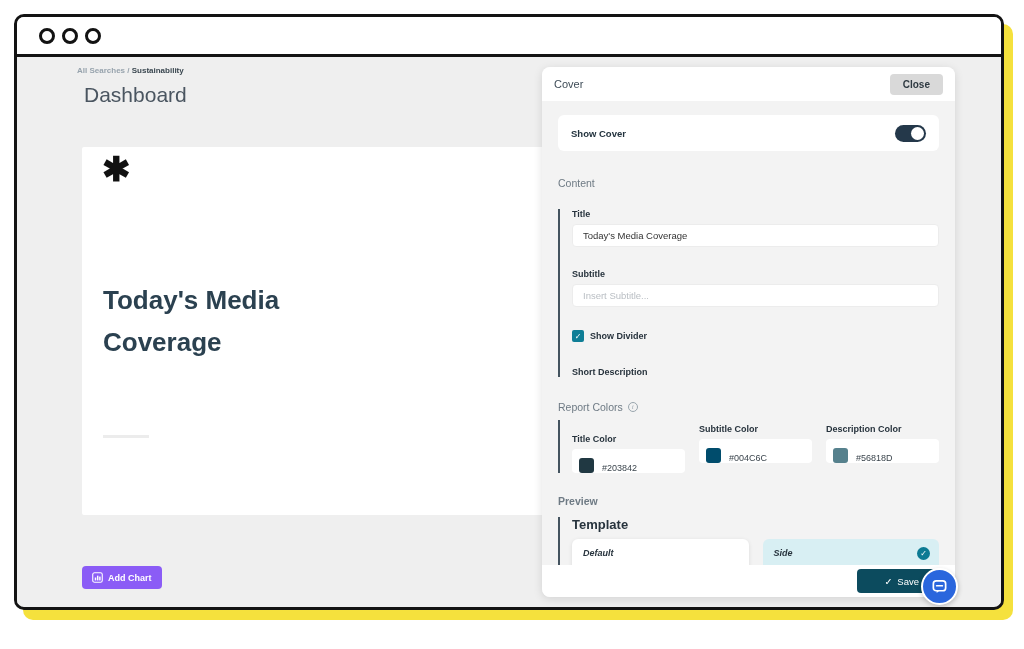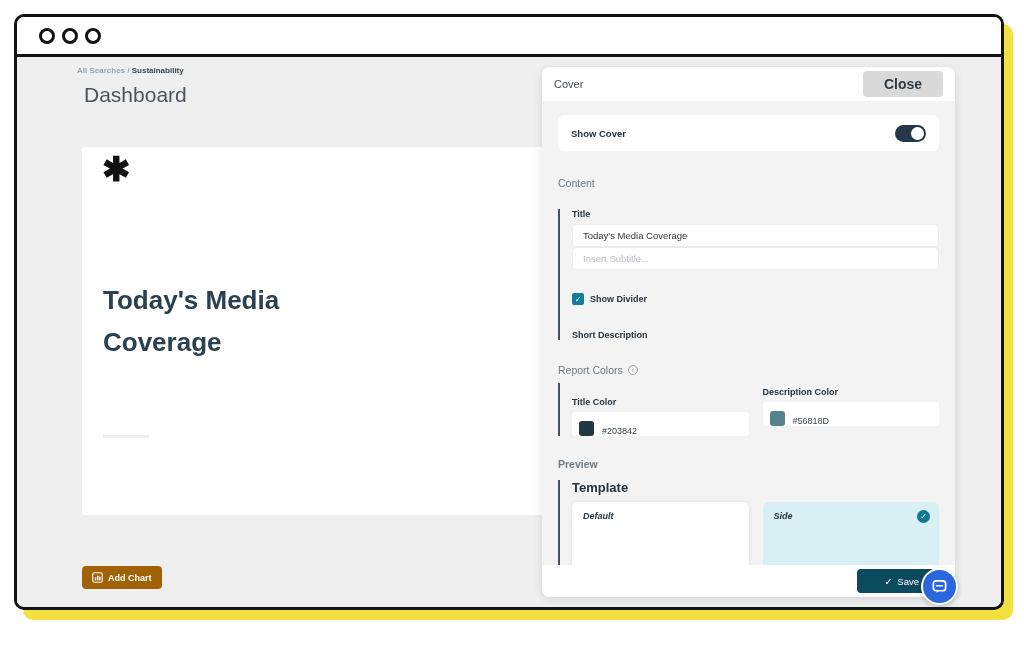--- a/index.html
+++ b/index.html
@@ -30,38 +30,38 @@
   }
   .canvas-logo { position:absolute; left:20px; top:2px; font-size:34px; font-weight:bold; color:#111; }
   .canvas-title {
     position:absolute; left:21px; top:132px; width:230px;
     font-size:26px; line-height:42px; font-weight:bold; color:#2B4150;
   }
   .canvas-divider { position:absolute; left:21px; top:288px; width:46px; height:3px; background:#ECECEC; }
 
   .add-chart-btn {
     position:absolute; left:65px; top:509px; height:23px;
-    background:#a16207; color:#fff; border:none; border-radius:4px;
+    background:#8b5cf6; color:#fff; border:none; border-radius:4px;
     font-size:9px; font-weight:bold; display:flex; align-items:center; gap:5px;
     padding:0 10px; cursor:pointer; font-family:inherit;
   }
 
   
   .panel {
     position:absolute; left:525px; top:10px; width:413px; height:530px;
     border-radius:8px; box-shadow:0 2px 10px rgba(0,0,0,0.12); background:#F3F3F3;
   }
   .panel-header {
     height:34px; background:#fff; border-radius:8px 8px 0 0;
     display:flex; align-items:center; justify-content:space-between; padding:0 12px;
   }
   .panel-title { font-size:11px; color:#3E4C57; }
   .close-btn {
-    background:#D9D9D9; border:none; border-radius:4px; padding:5px 21px;
-    font-size:14px; font-weight:bold; color:#2F3A42; cursor:pointer; font-family:inherit;
+    background:#D9D9D9; border:none; border-radius:4px; padding:5px 13px;
+    font-size:10px; font-weight:bold; color:#2F3A42; cursor:pointer; font-family:inherit;
   }
   .panel-body { position:absolute; top:34px; left:0; right:0; height:464px; overflow:hidden; padding:14px 16px; }
 
   .show-cover-card {
     background:#fff; border-radius:6px; height:36px;
     display:flex; align-items:center; justify-content:space-between; padding:0 13px;
   }
   .row-label { font-size:9.5px; font-weight:bold; color:#22323D; }
   .toggle { width:31px; height:17px; border-radius:9px; background:#24384A; position:relative; cursor:pointer; }
   .toggle .knob { position:absolute; right:2px; top:2px; width:13px; height:13px; border-radius:50%; background:#fff; }
@@ -174,20 +174,21 @@
           <span class="toggle">
               <span class="knob"></span>
             </span>
         </div>
 
         <div class="section-label mt26">Content</div>
         <div class="group">
           <div class="field-label" style="margin-top:20px;">Title</div>
           <input class="text-input" type="text" value="Today's Media Coverage" style="">
 
+          <div class="field-label gap22">Subtitle</div>
           <input class="text-input" type="text" placeholder="Insert Subtitle..." style="">
 
           <div class="checkbox-row">
             <span class="checkbox">✓</span>
             <span class="field-label" style="margin-bottom:0;">Show Divider</span>
           </div>
 
           <div class="field-label">Short Description</div>
         </div>
 
@@ -198,20 +199,27 @@
         <div class="group">
           <div class="colors-row">
             <div class="color-col">
               <div class="field-label" style="margin-top:14px;">Title Color</div>
               <div class="color-field">
                 <span class="swatch" style="background: rgb(32, 56, 66);"></span>
                 <span class="hex-text">#203842</span>
               </div>
             </div>
             <div class="color-col">
+              <div class="field-label" style="margin-top:4px;">Subtitle Color</div>
+              <div class="color-field">
+                <span class="swatch" style="background: rgb(0, 76, 108);"></span>
+                <span class="hex-text">#004C6C</span>
+              </div>
+            </div>
+            <div class="color-col">
               <div class="field-label" style="margin-top:4px;">Description Color</div>
               <div class="color-field">
                 <span class="swatch" style="background: rgb(86, 129, 141);"></span>
                 <span class="hex-text">#56818D</span>
               </div>
             </div>
           </div>
         </div>
 
         <div class="section-label mt22">Preview</div>

